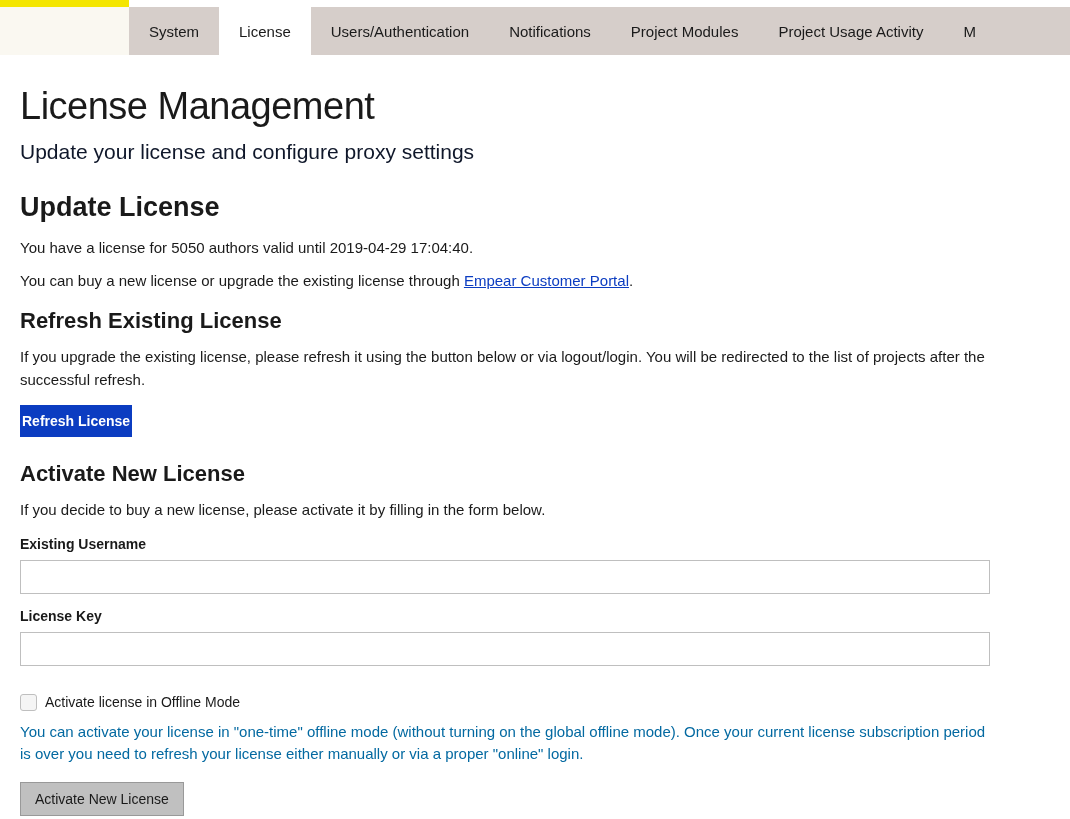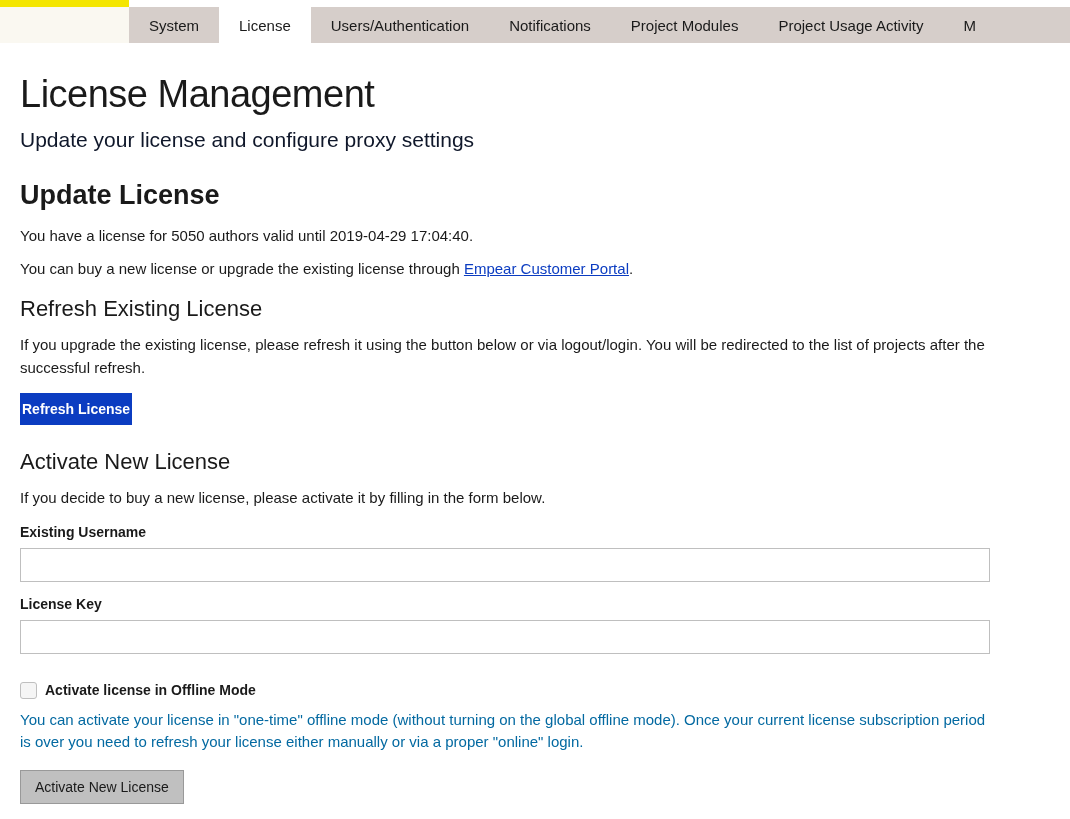--- a/index.html
+++ b/index.html
@@ -14,21 +14,21 @@
     }
     .yellow-bar {
       height: 7px;
       background: #f4e600;
       width: 129px;
     }
     .top-nav {
       display: flex;
       align-items: stretch;
       background: #d6ceca;
-      height: 36px;
+      height: 48px;
       overflow: hidden;
     }
     .nav-spacer {
       width: 129px;
       flex-shrink: 0;
       background: #faf8f1;
     }
     .nav-tabs {
       display: flex;
       align-items: stretch;
@@ -65,21 +65,21 @@
     }
     h2 {
       font-size: 27px;
       font-weight: 700;
       margin-bottom: 14px;
       margin-top: 12px;
       color: #1a1a1a;
     }
     h3 {
       font-size: 22px;
-      font-weight: 400;
+      font-weight: 700;
       margin-bottom: 12px;
       margin-top: 16px;
       color: #1a1a1a;
     }
     p {
       font-size: 15px;
       line-height: 1.5;
       margin-bottom: 10px;
       color: #1a1a1a;
     }
@@ -132,21 +132,21 @@
     .checkbox {
       width: 17px;
       height: 17px;
       border: 1px solid #bfbfbf;
       border-radius: 3px;
       margin-right: 8px;
       background: #f5f5f5;
     }
     .checkbox-label {
       font-size: 14px;
-      font-weight: 700;
+      font-weight: 400;
       color: #1a1a1a;
     }
     .help-text {
       color: #0369a1;
       font-size: 15px;
       line-height: 1.5;
       margin-top: 10px;
       margin-bottom: 10px;
       max-width: 980px;
     }

